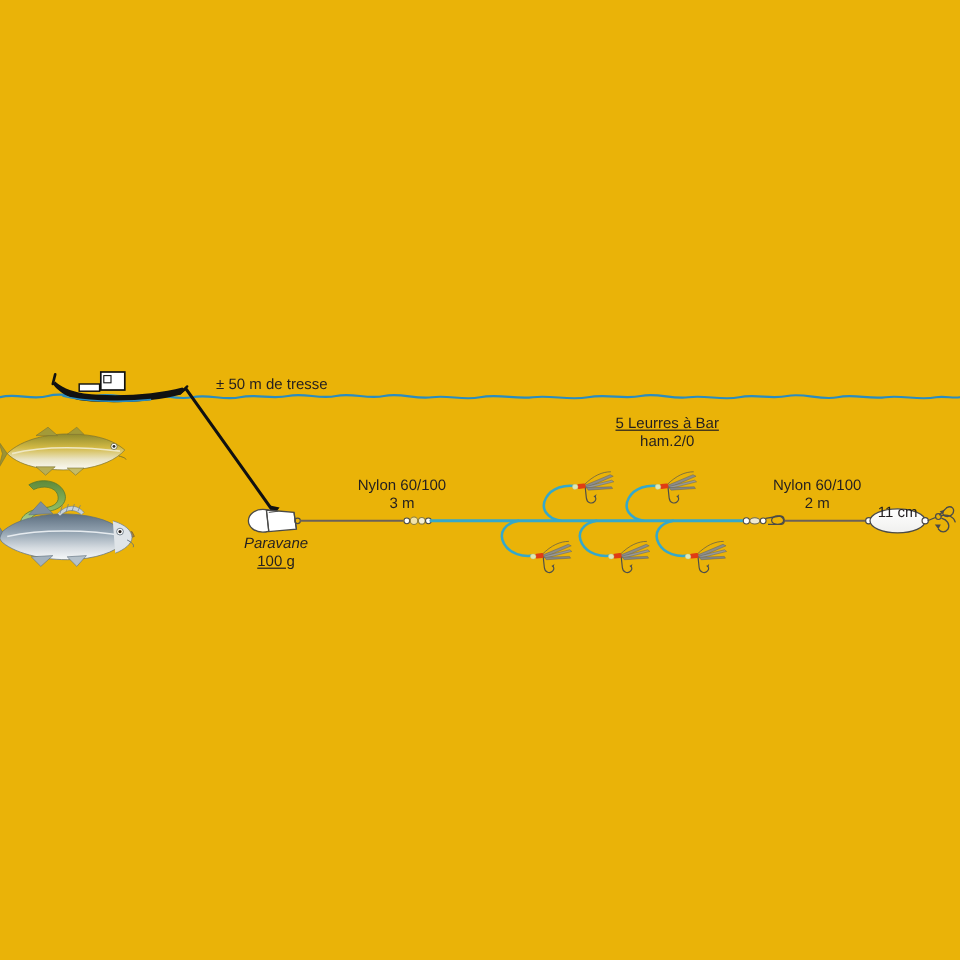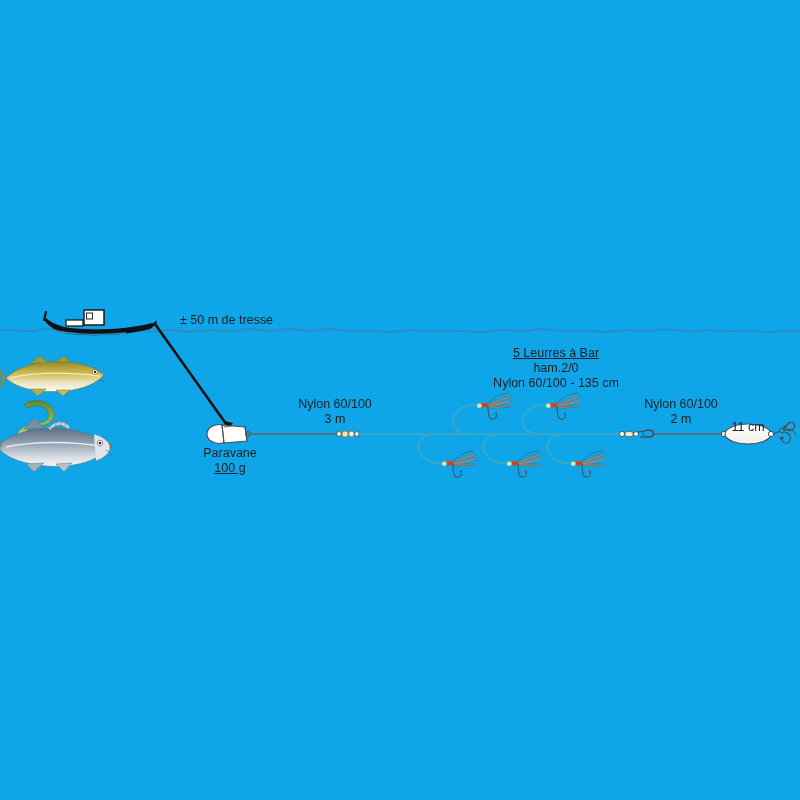--- a/index.html
+++ b/index.html
@@ -10,21 +10,21 @@
   body {
     width: 800px;
     height: 800px;
     font-family: "Liberation Sans", sans-serif;
     overflow: hidden;
   }
   #diagram-root {
     position: relative;
     width: 800px;
     height: 800px;
-    background: #0ea5e9;
+    background: #eab308;
   }
   #rig-svg {
     position: absolute;
     left: 0;
     top: 0;
     width: 800px;
     height: 800px;
     display: block;
   }
   .lbl {
@@ -232,28 +232,27 @@
       <path d="M789,423 C793,421 796,424 794,428 C792,431 788,431 786,429" fill="none" stroke="#4a4a48" stroke-width="1.1" stroke-linecap="round"></path>
       <path d="M786,429 L783,426 L787,425 Z" fill="#4a4a48"></path>
       <path d="M785,432 C789,433 792,437 790,441 C788,444 784,444 782,441" fill="none" stroke="#4a4a48" stroke-width="1.1" stroke-linecap="round"></path>
       <path d="M782,441 L779,437 L784,437 Z" fill="#4a4a48"></path>
       <path d="M784,430 C790,428 795,431 796,435" fill="none" stroke="#4a4a48" stroke-width="1" stroke-linecap="round"></path>
     </g>
   </svg>
 
   <div class="lbl left-align" style="left:180px; top:313px; width:160px;">± 50 m de tresse</div>
 
-  <div class="lbl" style="left:178px; top:446px; width:104px;">Paravane</div>
+  <div class="lbl" style="left:178px; top:446px; width:104px;font-style:italic;">Paravane</div>
   <div class="lbl" style="left:178px; top:461px; width:104px;text-decoration:underline;">100 g</div>
 
   <div class="lbl" style="left:280px; top:397px; width:110px;">Nylon 60/100</div>
   <div class="lbl" style="left:280px; top:412px; width:110px;">3 m</div>
 
   <div class="lbl" style="left:476px; top:346px; width:160px;text-decoration:underline;">5 Leurres à Bar</div>
   <div class="lbl" style="left:476px; top:361px; width:160px;text-align:center;">ham.2/0</div>
-  <div class="lbl" style="left:466px; top:376px; width:180px;">Nylon 60/100 - 135 cm</div>
 
   <div class="lbl" style="left:626px; top:397px; width:110px;">Nylon 60/100</div>
   <div class="lbl" style="left:626px; top:412px; width:110px;">2 m</div>
 
   <div class="lbl" style="left:700px; top:420px; width:96px;">11 cm</div>
 
 </div>
 
 </body></html>

